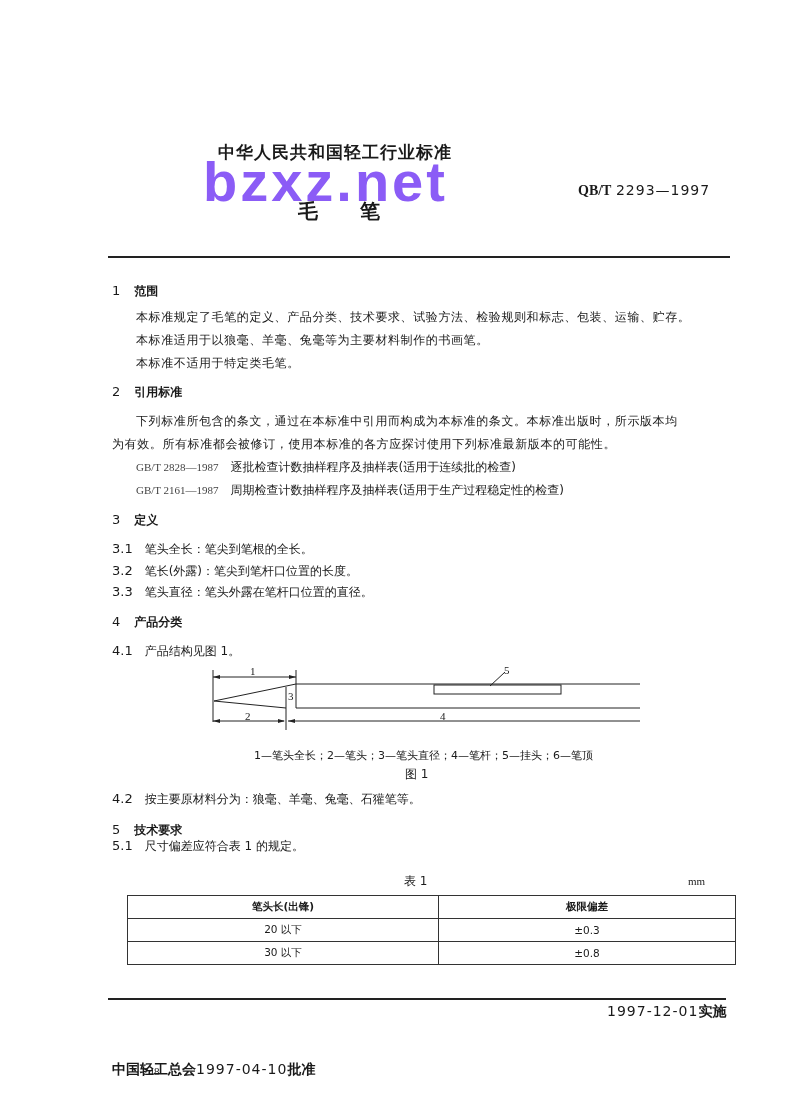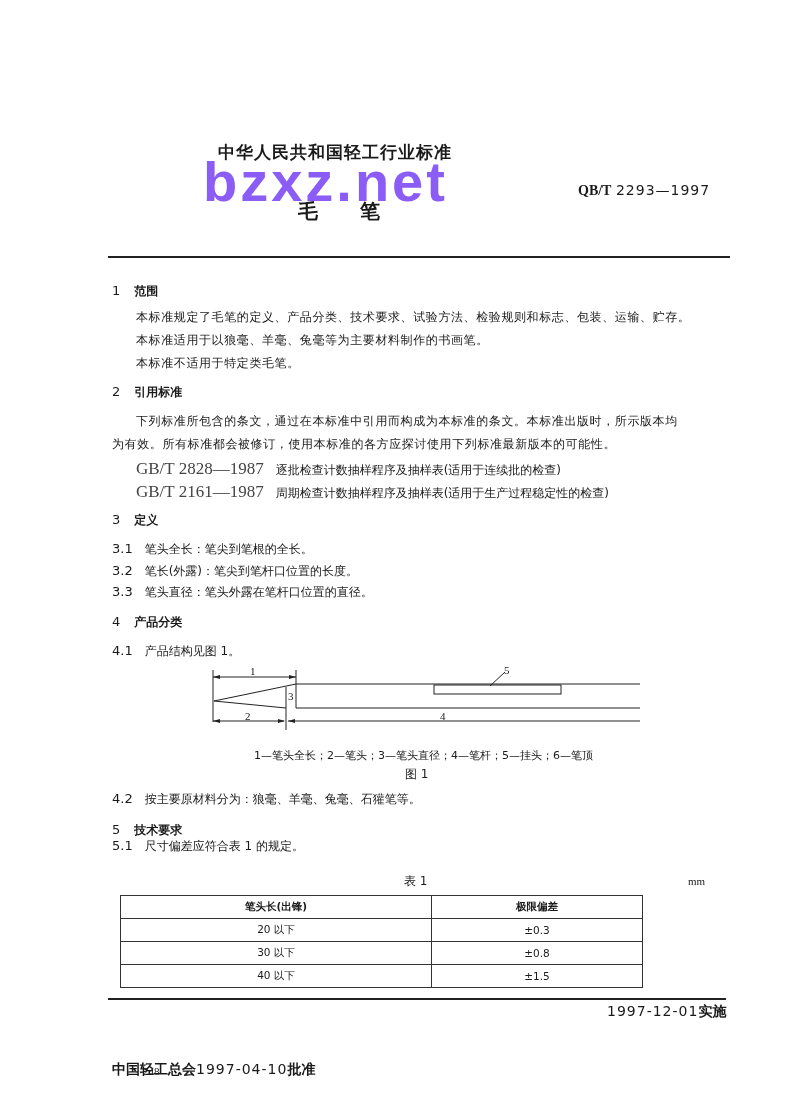--- a/index.html
+++ b/index.html
@@ -13,24 +13,24 @@
   .std-no .code { font-family: "Liberation Serif", serif; font-weight: bold; }
   .std-no .num { font-family: "DejaVu Sans", sans-serif; letter-spacing: 1px; }
   .title { left: 298px; top: 198px; font-size: 20px; font-weight: bold; letter-spacing: 42px; z-index: 1; }
   .rule { position: absolute; background: #222; height: 1.5px; }
   .sec { font-size: 12px; font-weight: bold; }
   .sec .n { font-weight: normal; margin-right: 14px; font-size: 13px; }
   .p { font-size: 12px; letter-spacing: 0.6px; }
   .sub { font-size: 12px; }
   .sub .n { font-size: 13px; margin-right: 12px; }
   .ref { font-size: 12px; }
-  .ref .code { font-family: "Liberation Serif", serif; font-size: 17px; margin-right: 12px; color: #444; }
+  .ref .code { font-family: "Liberation Serif", serif; font-size: 11px; margin-right: 12px; color: #444; }
   .fig-cap { font-size: 11px; }
   .fig-title { font-size: 12px; }
-  table.t1 { position: absolute; left: 120px; top: 895px; width: 523px; border-collapse: collapse;
+  table.t1 { position: absolute; left: 127px; top: 895px; width: 609px; border-collapse: collapse;
              font-size: 10.5px; }
   table.t1 td, table.t1 th { border: 1.2px solid #333; height: 22px; text-align: center; padding: 0; }
   table.t1 th { font-weight: bold; }
   table.t1 .c1 { width: 310px; }
   .footer-left { left: 112px; top: 1061px; font-size: 14px; font-weight: bold; }
   .footer-left .d { font-family: "DejaVu Sans", sans-serif; font-weight: normal; letter-spacing: 1px; }
   .footer-right { left: 607px; top: 1003px; font-size: 14px; }
   .footer-right .d { letter-spacing: 1px; }
   .footer-right .s { font-weight: bold; }
   .page-no { left: 143px; top: 1045px; font-size: 11px; font-family: "Liberation Serif", serif; margin-top: 20px; }
@@ -154,24 +154,20 @@
     <th>极限偏差</th>
   </tr>
   <tr>
     <td>20 以下</td>
     <td>±0.3</td>
   </tr>
   <tr>
     <td>30 以下</td>
     <td>±0.8</td>
   </tr>
-  <tr>
-    <td>40 以下</td>
-    <td>±1.5</td>
-  </tr>
 </tbody>
   </table>
 
 <div class="rule" style="left:108px; top:998px; width:618px;"></div>
 
 <div class="abs footer-left">
   <span>中国轻工总会</span><span class="d">1997-04-10</span><span>批准</span>
 </div>
 <div class="abs footer-right">
   <span class="d">1997-12-01</span><span class="s">实施</span>

